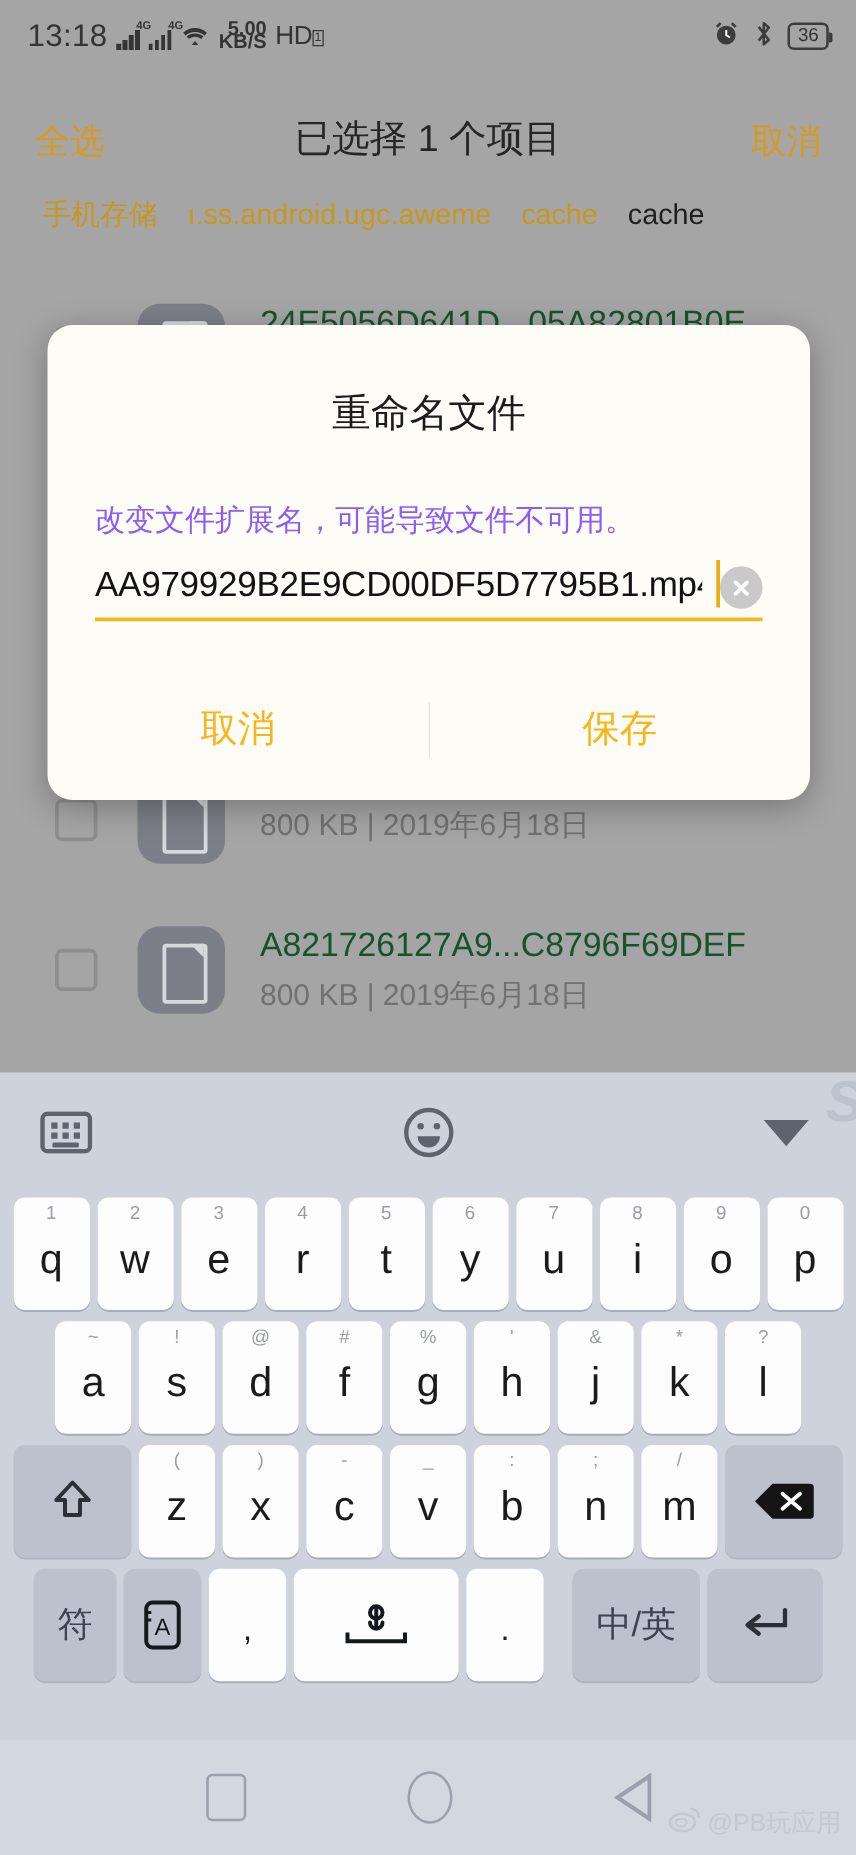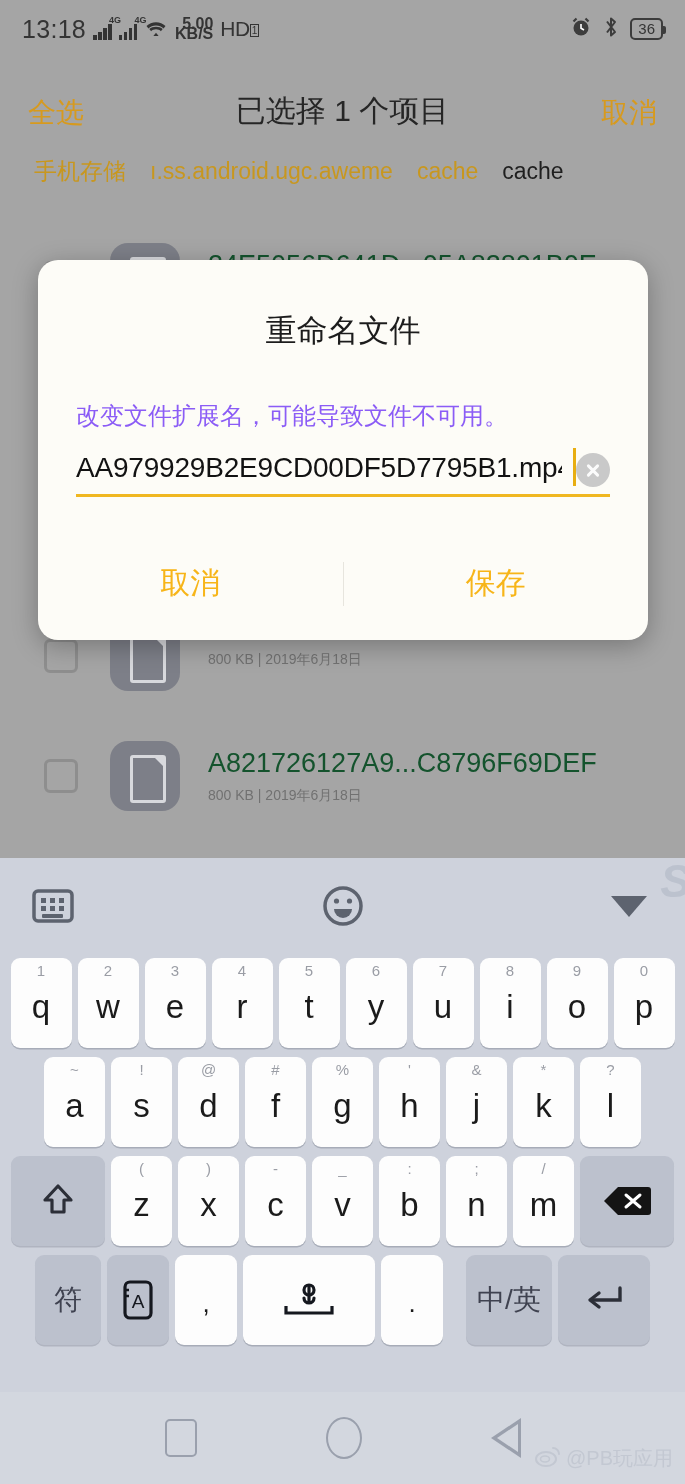--- a/index.html
+++ b/index.html
@@ -74,21 +74,21 @@
   .ficon::before{
     content:""; position:absolute; left:20px; top:14px; width:30px; height:42px;
     border:3px solid #d8d9dd; border-radius:3px; background:#7d7f88;
   }
   .ficon::after{
     content:""; position:absolute; right:17px; top:14px;
     border-left:11px solid transparent; border-top:11px solid #d8d9dd;
   }
   .fmeta { margin-left: 28px; overflow: hidden; }
   .fname { font-size: 27px; color: #14532d; white-space: nowrap; }
-  .fsub { font-size: 14px; color: #717171; margin-top: 8px; white-space: nowrap; }
+  .fsub { font-size: 24px; color: #717171; margin-top: 8px; white-space: nowrap; }
 
   
   #rename-dialog {
     position: absolute; left: 38px; top: 260px; width: 610px; height: 380px;
     background: #fdfcf7; border-radius: 20px;
     box-shadow: 0 6px 26px rgba(0,0,0,.28);
     z-index: 30;
   }
   #dialog-title { text-align: center; font-size: 31px; color: #1c1c1c; padding-top: 50px; font-weight: 500;}
   #dialog-warning { color: #8b5cf6; font-size: 24px; padding: 48px 40px 0 38px; white-space: nowrap; }
@@ -146,21 +146,21 @@
   .row2 .key { width: 61px; height: 90px; margin: 0 3px; }
   .row3 .key { width: 61px; height: 90px; margin: 0 3px; }
   .row3 .key.wide { width: 94px; }
   .row4 .key { height: 90px; margin: 0 3px; }
   .row4 .k-sym { width: 66px; }
   .row4 .k-num { width: 70px; }
   .row4 .k-lang { width: 62px; }
   .row4 .k-comma { width: 62px; }
   .row4 .k-space { width: 132px; }
   .row4 .k-period { width: 62px; }
-  .row4 .k-zhen { width: 86px; margin-left: 20px; }
+  .row4 .k-zhen { width: 102px; margin-left: 20px; }
   .row4 .k-enter { width: 92px; }
 
   
   #nav-bar {
     position: absolute; left: 0; bottom: 0; width: 685px; height: 92px;
     background: #d3d7df; display: flex; align-items: center; justify-content: space-around;
     padding: 0 100px;
   }
   #nav-recents { width: 32px; height: 38px; border: 2.5px solid #9aa0ad; border-radius: 5px; }
   #nav-home { width: 36px; height: 42px; border: 2.5px solid #9aa0ad; border-radius: 50%; }

